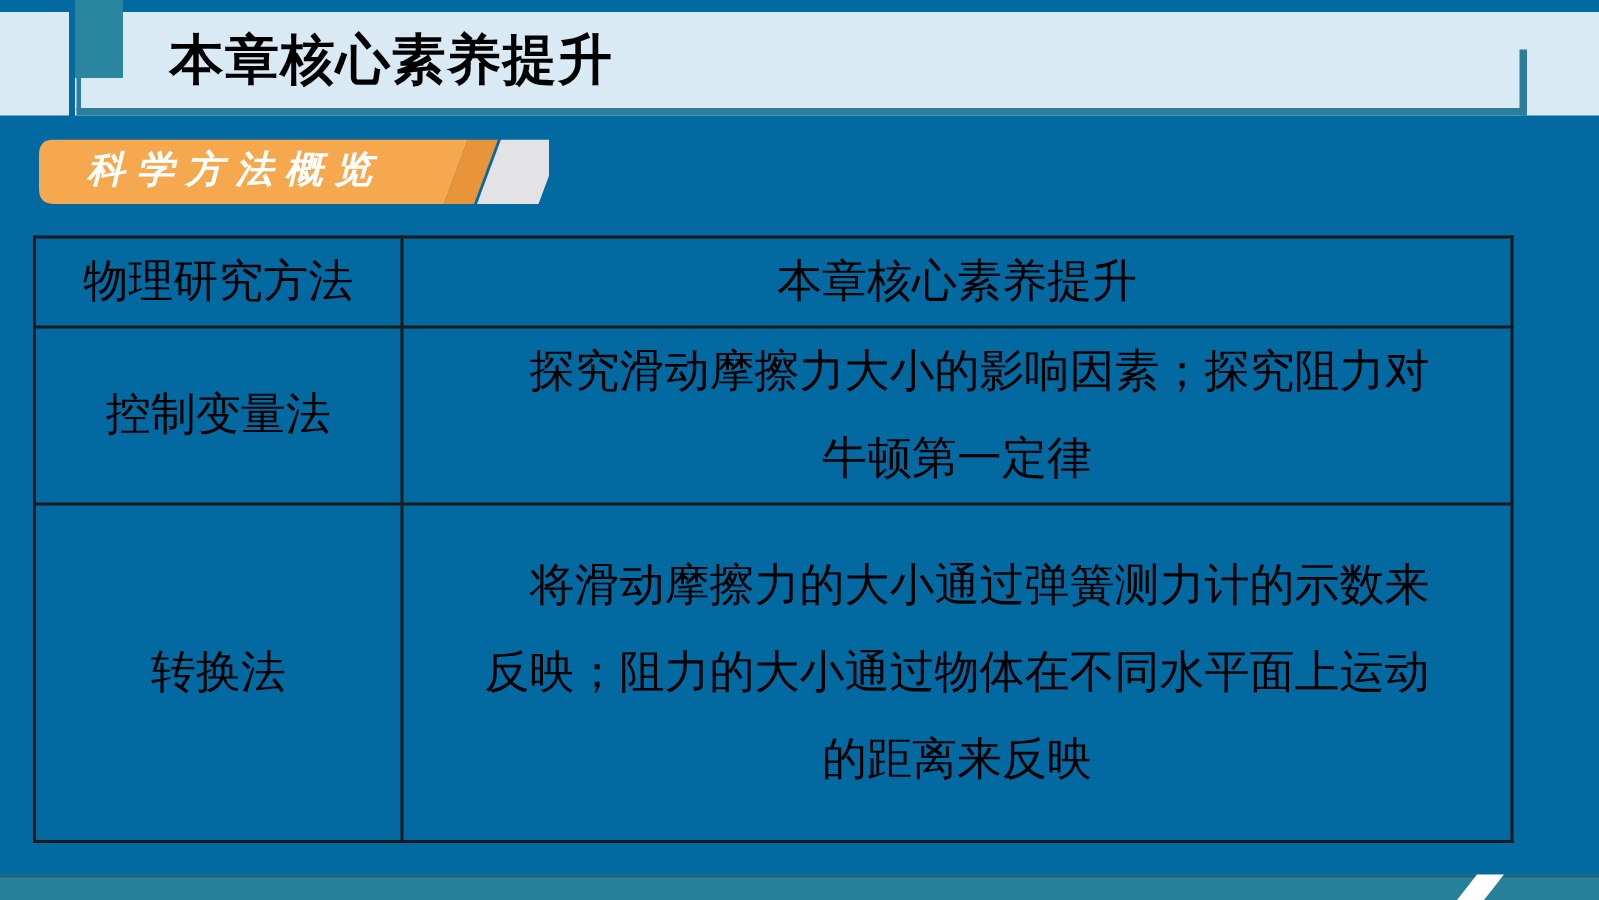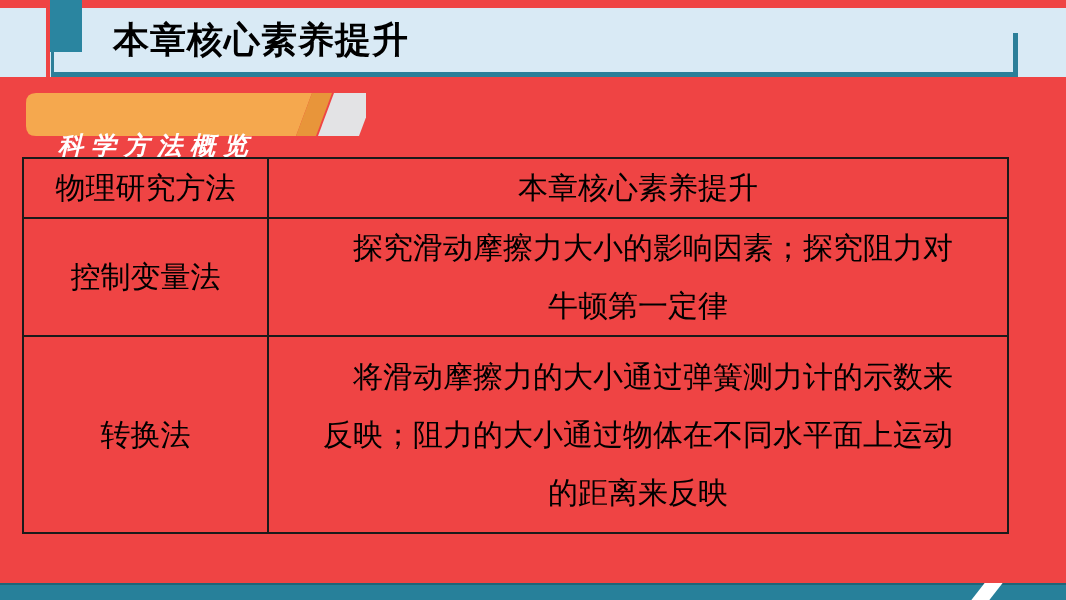--- a/index.html
+++ b/index.html
@@ -12,21 +12,21 @@
     --ribbon-orange-dark: #E8953A;
     --ribbon-gray: #E3E3E5;
     --ink: #000000;
   }
   * { margin: 0; padding: 0; box-sizing: border-box; }
   html, body { background: #ffffff; }
   .slide {
     position: relative;
     width: 1066px;
     height: 600px;
-    background: #ef4444;
+    background: #0369a1;
     overflow: hidden;
     font-family: "Liberation Serif", "DejaVu Serif", serif;
   }
 
   
   .band-left {
     position: absolute; left: 0; top: 8px; width: 46px; height: 69px;
     background: var(--light-blue);
   }
   .band-main {
@@ -67,21 +67,20 @@
     position: absolute; left: 0; top: 0; width: 262px; height: 31px;
     line-height: 41px;
     text-align: center;
     color: #ffffff;
     font-size: 25px;
     font-weight: bold;
     font-style: italic;
     letter-spacing: 8px;
     font-family: "Liberation Serif", "DejaVu Serif", serif;
     white-space: nowrap;
-    margin-top: 32px;
   }
 
   
   .methods-table {
     position: absolute; left: 22px; top: 157px; width: 987px;
     border-collapse: collapse;
     table-layout: fixed;
   }
   .methods-table td {
     border: 2px solid #1a1a1a;
@@ -90,21 +89,21 @@
     text-align: center;
     vertical-align: middle;
     line-height: 58px;
     white-space: pre-line;
     overflow: hidden;
   }
   .methods-table col.c1 { width: 245px; }
   .methods-table tr.r1 td { height: 58px; }
   .methods-table tr.r2 td { height: 58px; }
   .methods-table tr.r3 td { height: 118px; }
-  .methods-table tr.r4 td { height: 197px; margin-left: 41px; }
+  .methods-table tr.r4 td { height: 225px; margin-left: 41px; }
 
   
   .footer-bar {
     position: absolute; left: 0; bottom: 0; width: 1066px; height: 17px;
     background: var(--teal-bar);
     border-top: 2px solid var(--teal-bar-edge);
   }
   .footer-slash {
     position: absolute; left: 978px; bottom: 0; width: 18px; height: 17px;
     background: #ffffff;

